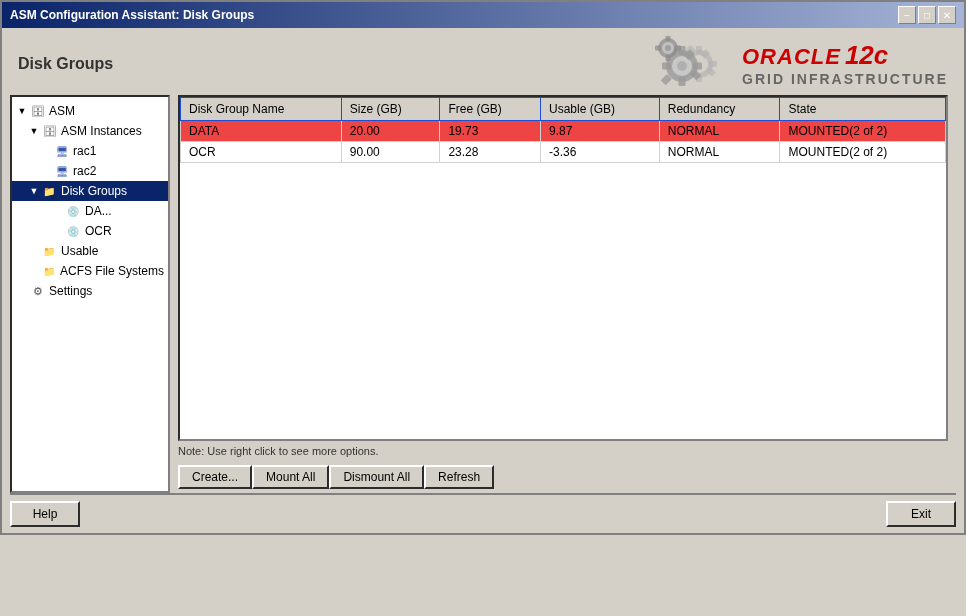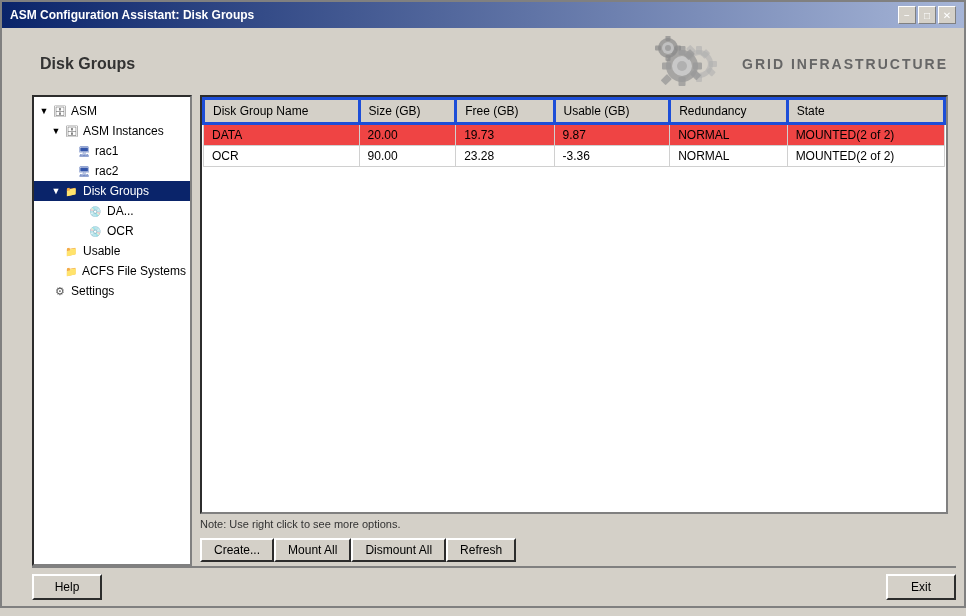--- a/index.html
+++ b/index.html
@@ -6,21 +6,21 @@
     body {
       font-family: Arial, sans-serif;
       font-size: 12px;
       background: #d4d0c8;
       width: 966px;
       height: 616px;
       overflow: hidden;
     }
     .window {
       width: 966px;
-      height: 608px;
+      height: 535px;
       background: #d4d0c8;
       border: 2px solid #808080;
       display: flex;
       flex-direction: column;
     }
     .title-bar {
       background: linear-gradient(to right, #0a246a, #a6b5d7);
       color: white;
       padding: 4px 8px;
       display: flex;
@@ -48,21 +48,20 @@
       align-items: center;
       justify-content: center;
       font-size: 10px;
       cursor: pointer;
     }
     .content-area {
       display: flex;
       flex-direction: column;
       flex: 1;
       overflow: hidden;
-      padding-left: 22px;
     }
     .header-section {
       display: flex;
       justify-content: space-between;
       align-items: center;
       padding: 8px 16px 4px 16px;
       flex-shrink: 0;
     }
     .page-title {
       font-size: 16px;
@@ -139,21 +138,21 @@
       background: white;
       border: 2px inset #808080;
       overflow-y: auto;
     }
     table {
       width: 100%;
       border-collapse: collapse;
     }
     thead th {
       background: #d4d0c8;
-      border: 3px solid #1d4ed8;
+      border: 1px solid #1d4ed8;
       padding: 4px 8px;
       text-align: left;
       font-size: 12px;
       font-weight: normal;
       white-space: nowrap;
     }
     tbody tr {
       cursor: default;
     }
     tbody tr.row-selected {
@@ -273,20 +272,24 @@
               <circle cx="0" cy="0" r="6" fill="#c0c0c0"></circle>
               <rect x="-2.5" y="-13" width="5" height="6" rx="1" fill="#8a8a8a" opacity="0.7"></rect>
               <rect x="-2.5" y="7" width="5" height="6" rx="1" fill="#8a8a8a" opacity="0.7"></rect>
               <rect x="7" y="-2.5" width="6" height="5" rx="1" fill="#8a8a8a" opacity="0.7"></rect>
               <rect x="-13" y="-2.5" width="6" height="5" rx="1" fill="#8a8a8a" opacity="0.7"></rect>
               <circle cx="0" cy="0" r="3" fill="#a0a0a0"></circle>
             </g>
           </svg>
         </div>
         <div class="oracle-brand">
+          <div style="display:flex; align-items:baseline;">
+            <span style="color:#cc0000; font-size:22px; font-weight:bold; font-style:italic; letter-spacing:1px;">ORACLE</span>
+            <span style="color:#cc0000; font-size:26px; font-weight:bold; font-style:italic; margin-left:4px;">12c</span>
+          </div>
           <span style="color:#666; font-size:14px; font-weight:bold; letter-spacing:2px;">GRID INFRASTRUCTURE</span>
         </div>
       </div>
     </div>
 
     <div class="main-body">
 
       <div class="sidebar">
 
         <div class="tree-item level-0">

